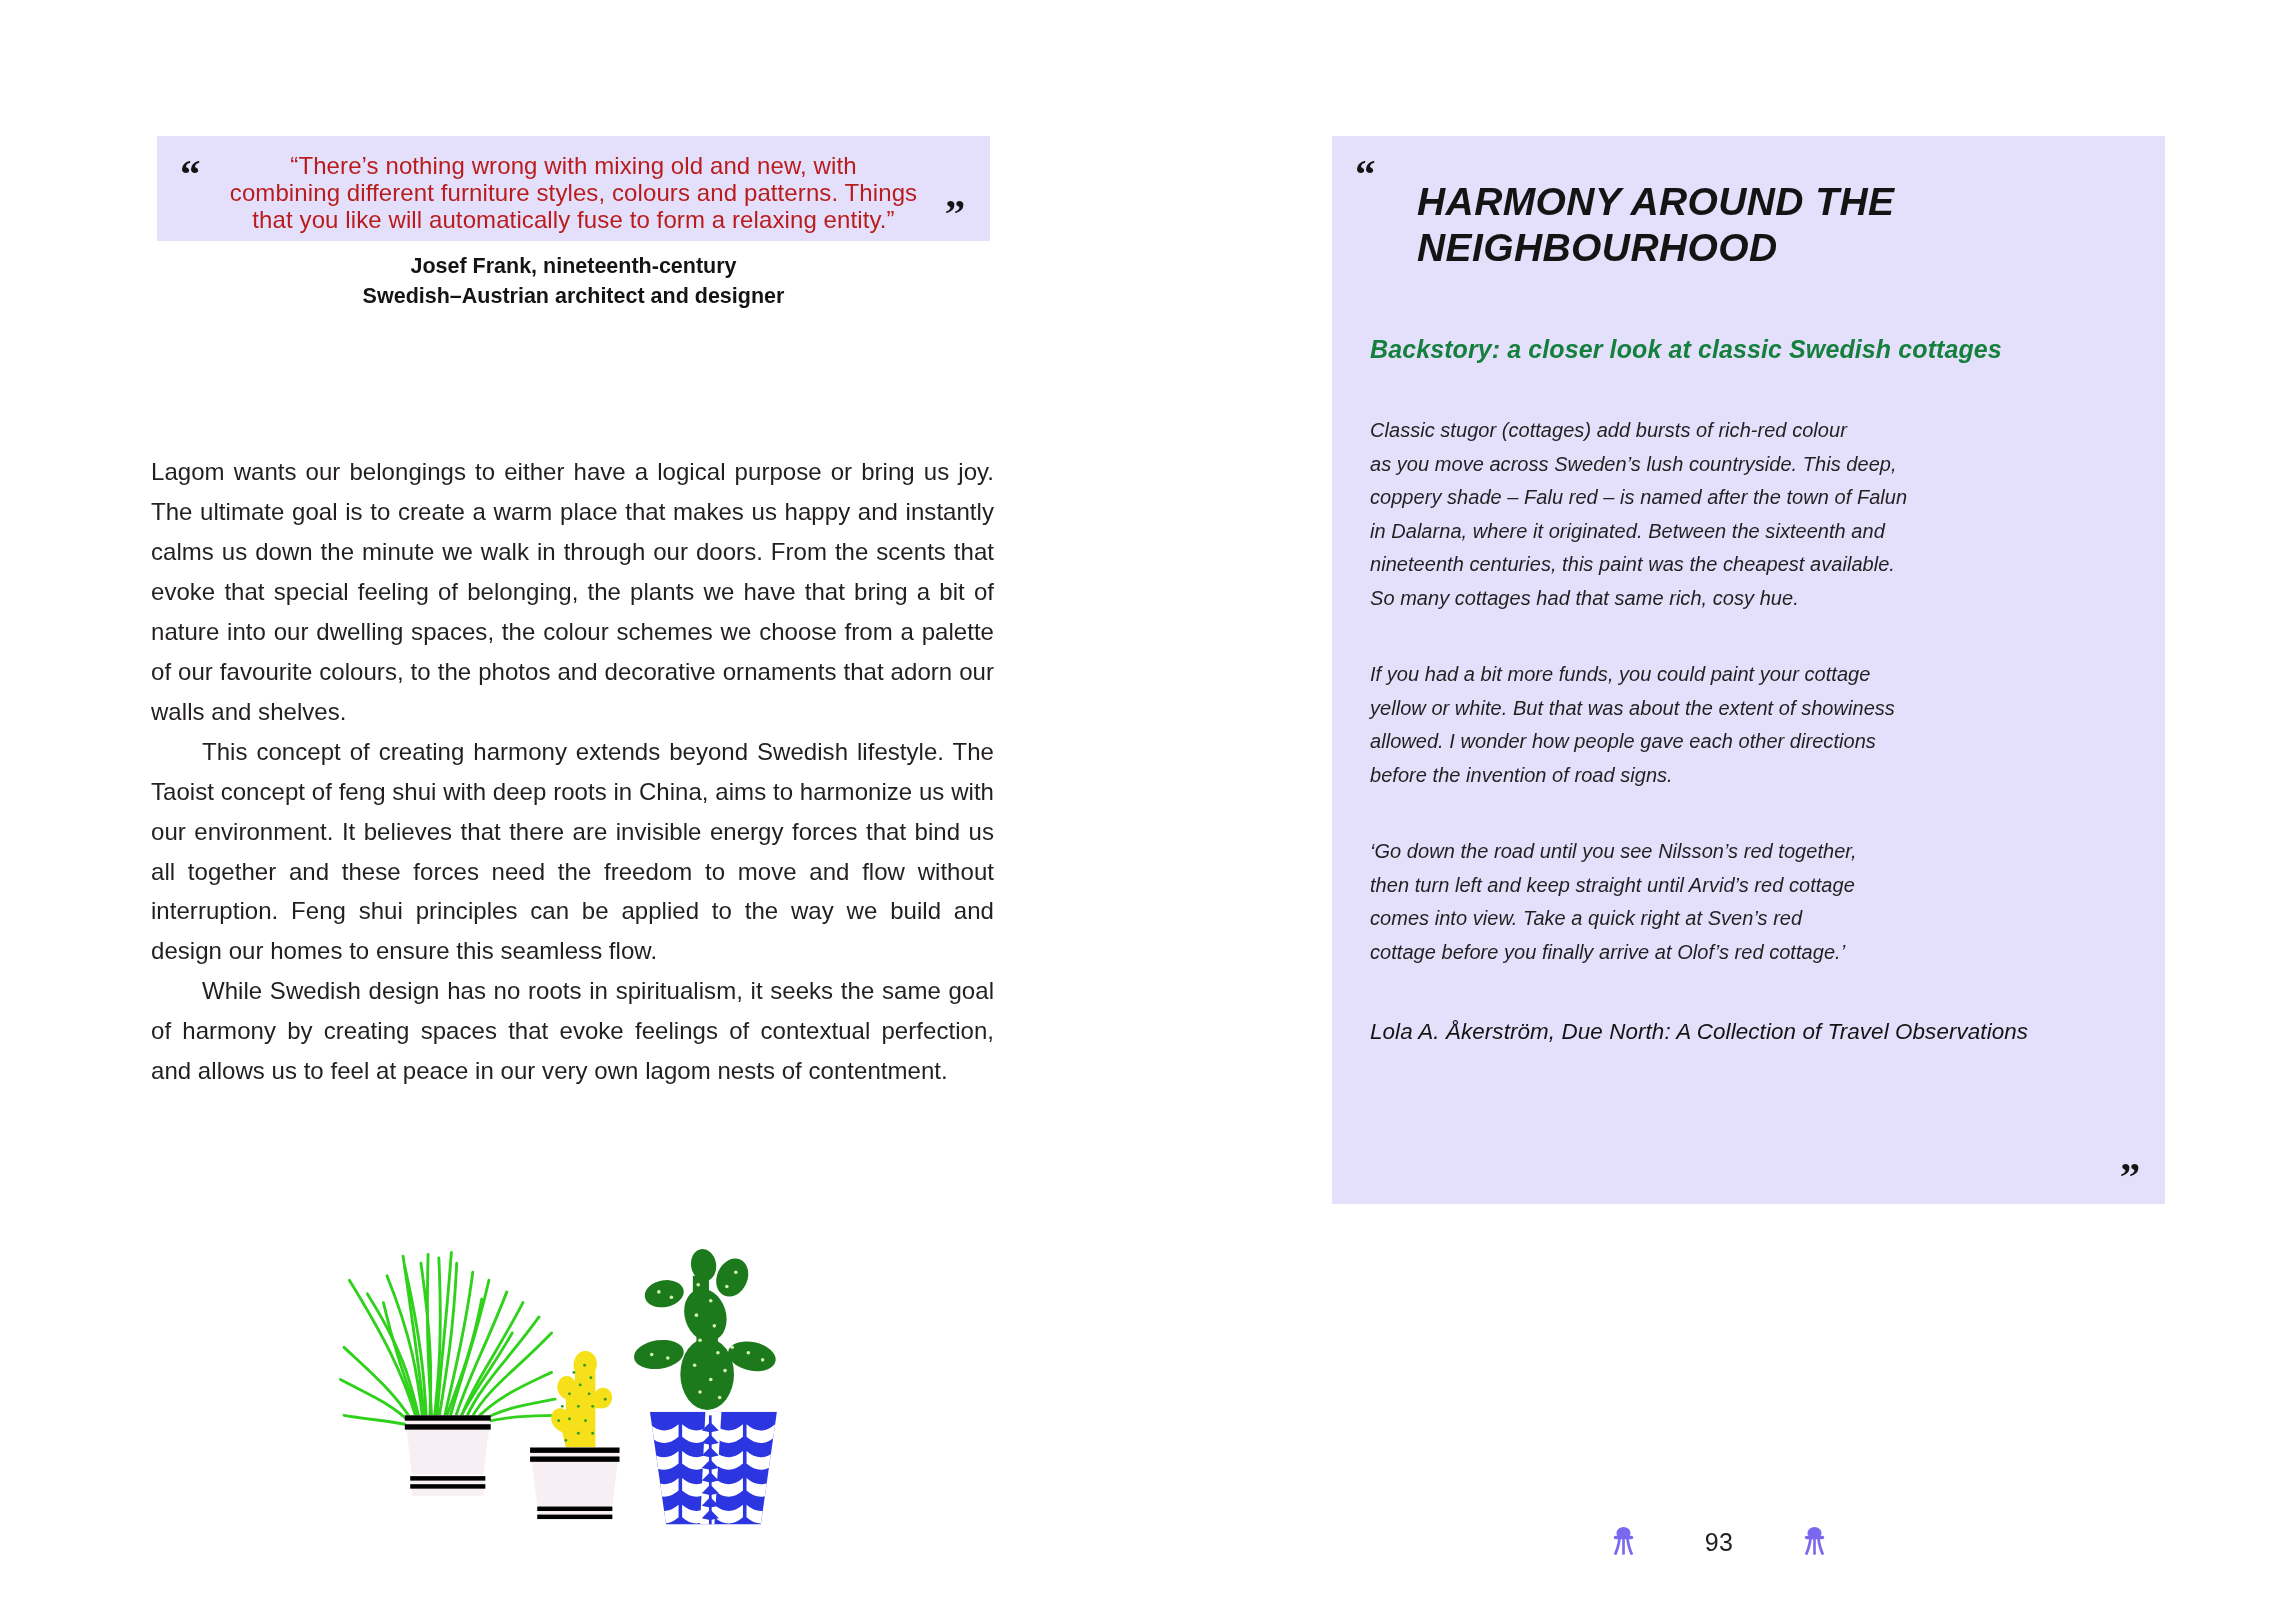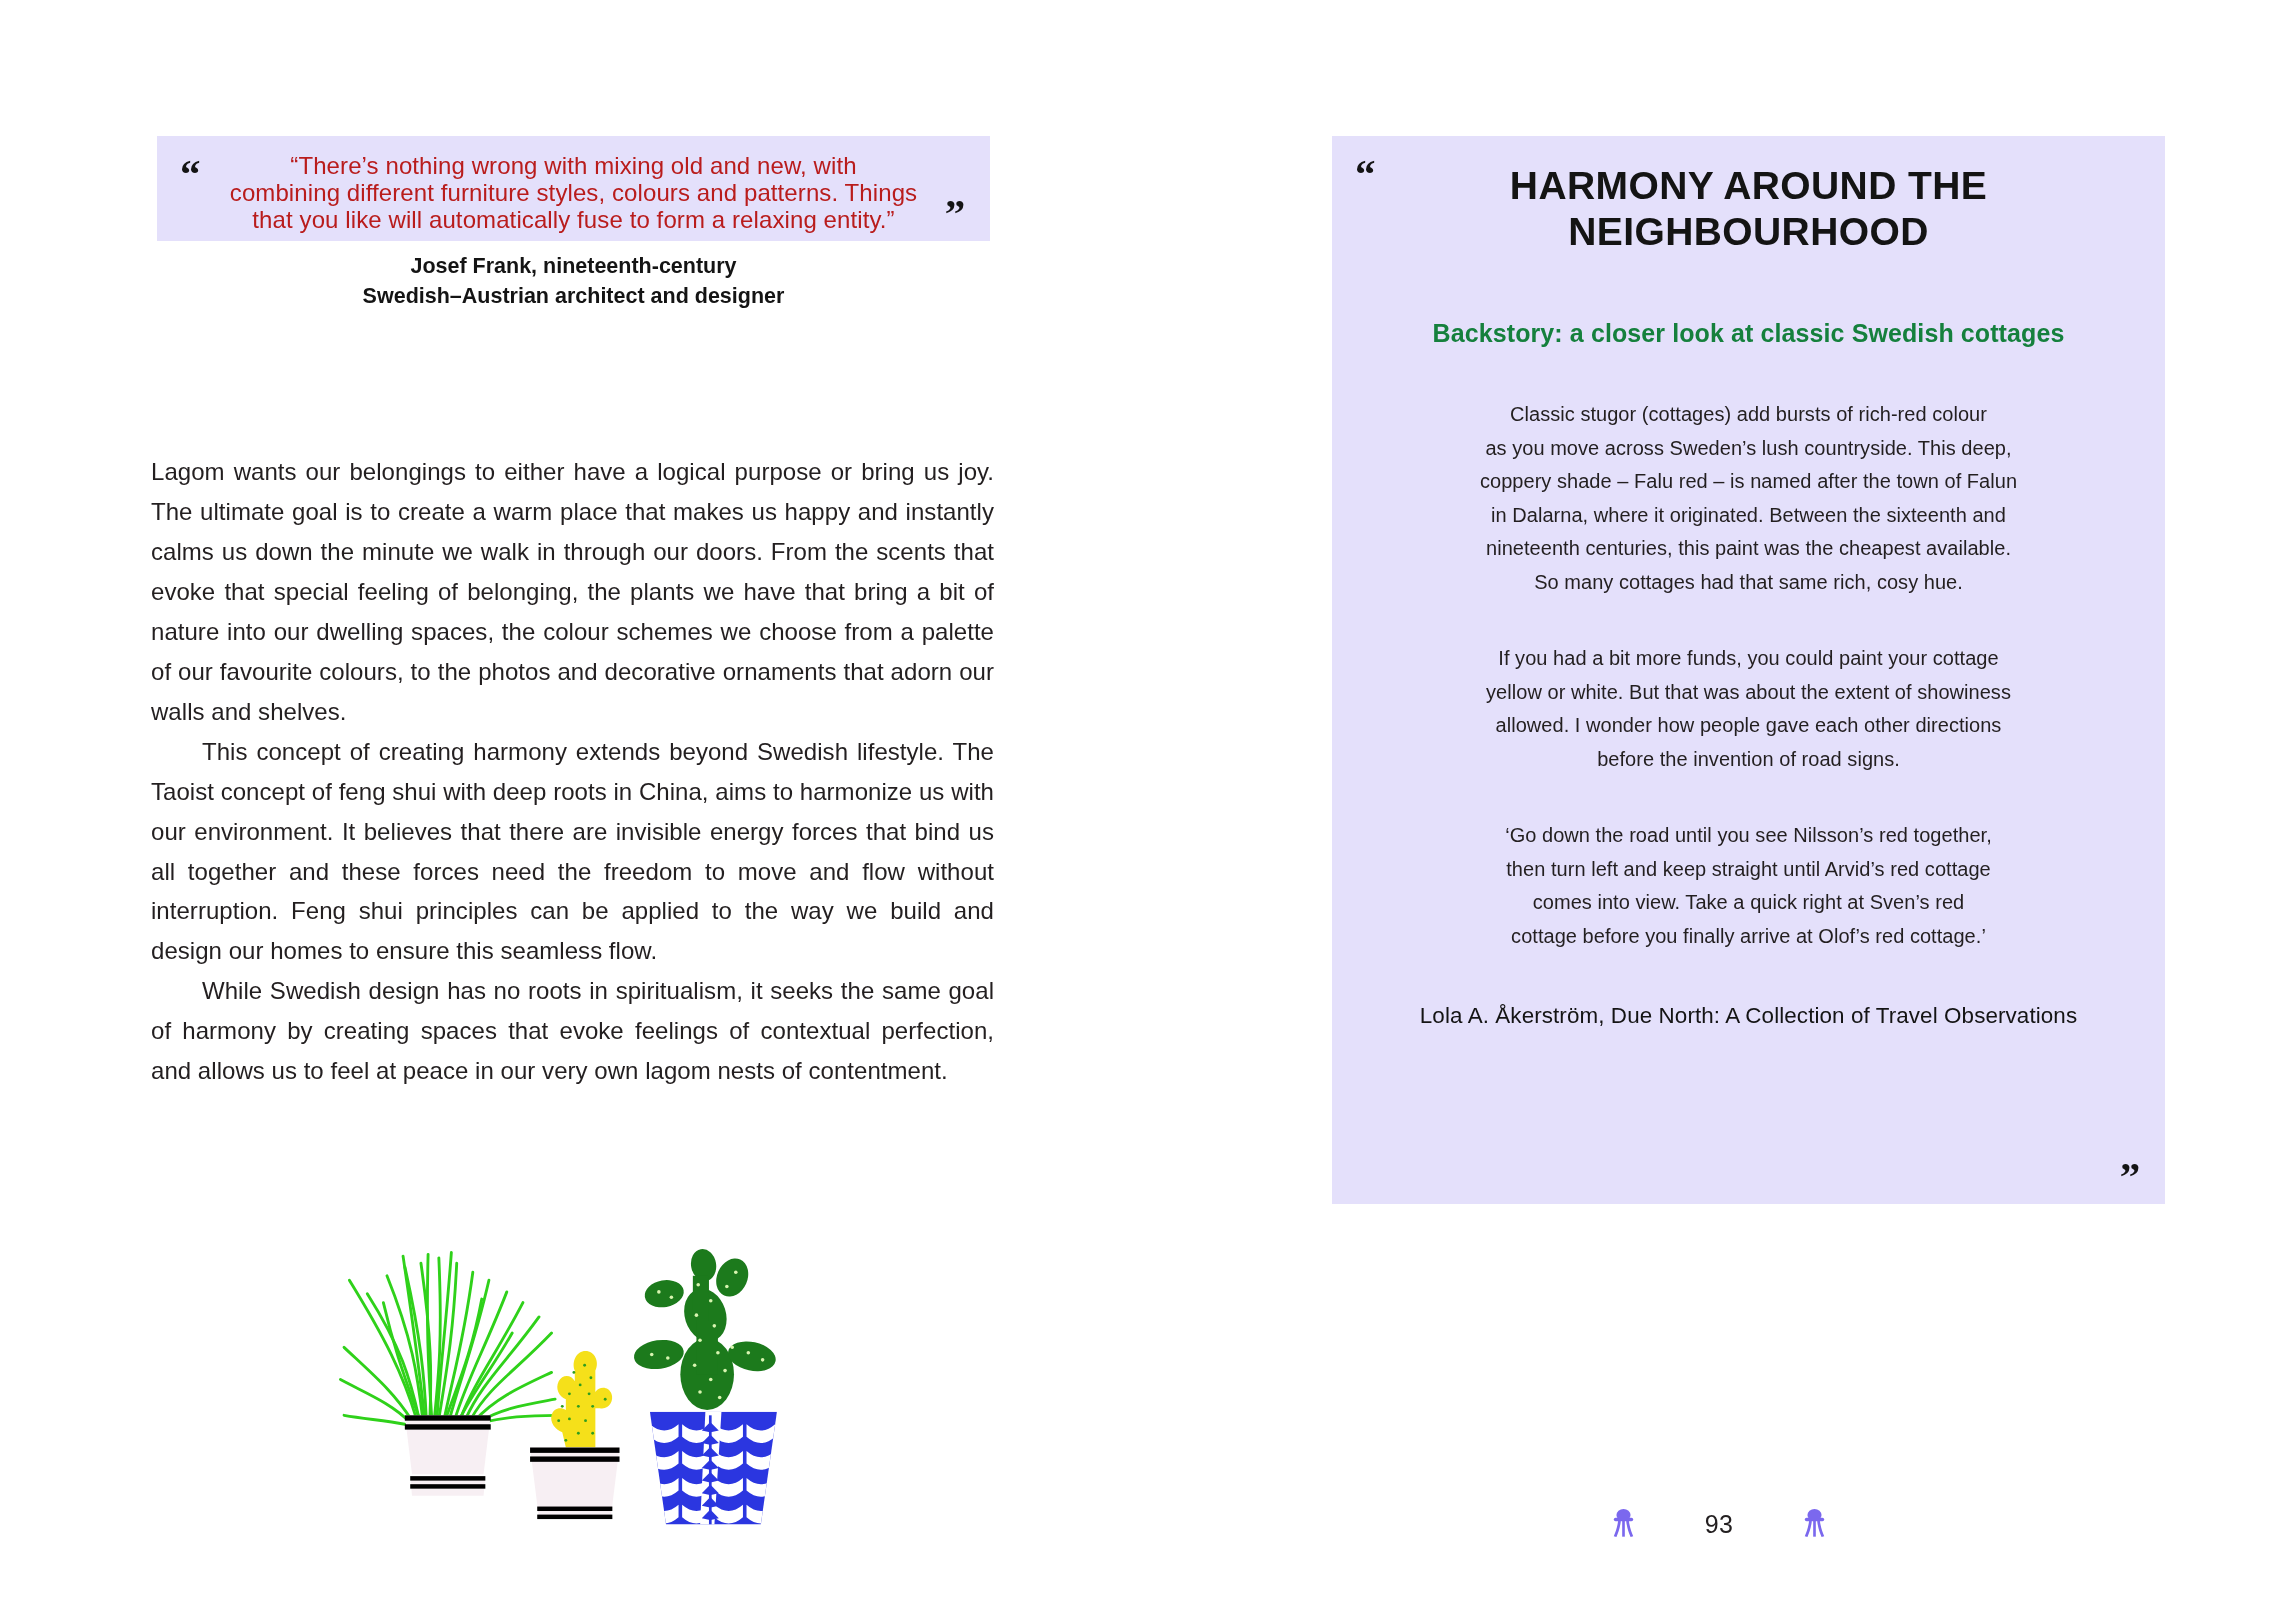--- a/index.html
+++ b/index.html
@@ -107,23 +107,23 @@
   .body-p.indent { text-indent: 51px; }
 
   
   #right-quote-box {
     left: 186px;
     top: 136px;
     width: 833px;
     height: 1068px;
   }
   .rq-inner {
-    padding: 27px 38px 0 38px;
-    text-align: center;
+    padding: 43px 38px 0 38px;
     box-sizing: border-box;
+    font-style: italic;
   }
   .rq-heading {
     font-size: 39px;
     font-weight: 700;
     line-height: 1.18;
     letter-spacing: 0.4px;
     color: #141414;
     margin: 0 auto;
     max-width: 663px;
   }
@@ -151,21 +151,21 @@
     font-weight: 400;
     margin-top: 50px;
     letter-spacing: 0.1px;
   }
 
   
   #footer {
     position: absolute;
     left: 0;
     right: 0;
-    bottom: 60px;
+    bottom: 42px;
     display: flex;
     align-items: center;
     justify-content: center;
     gap: 68px;
   }
   .page-number {
     font-size: 25px;
     font-weight: 400;
     color: #231f20;
     letter-spacing: 0.4px;

